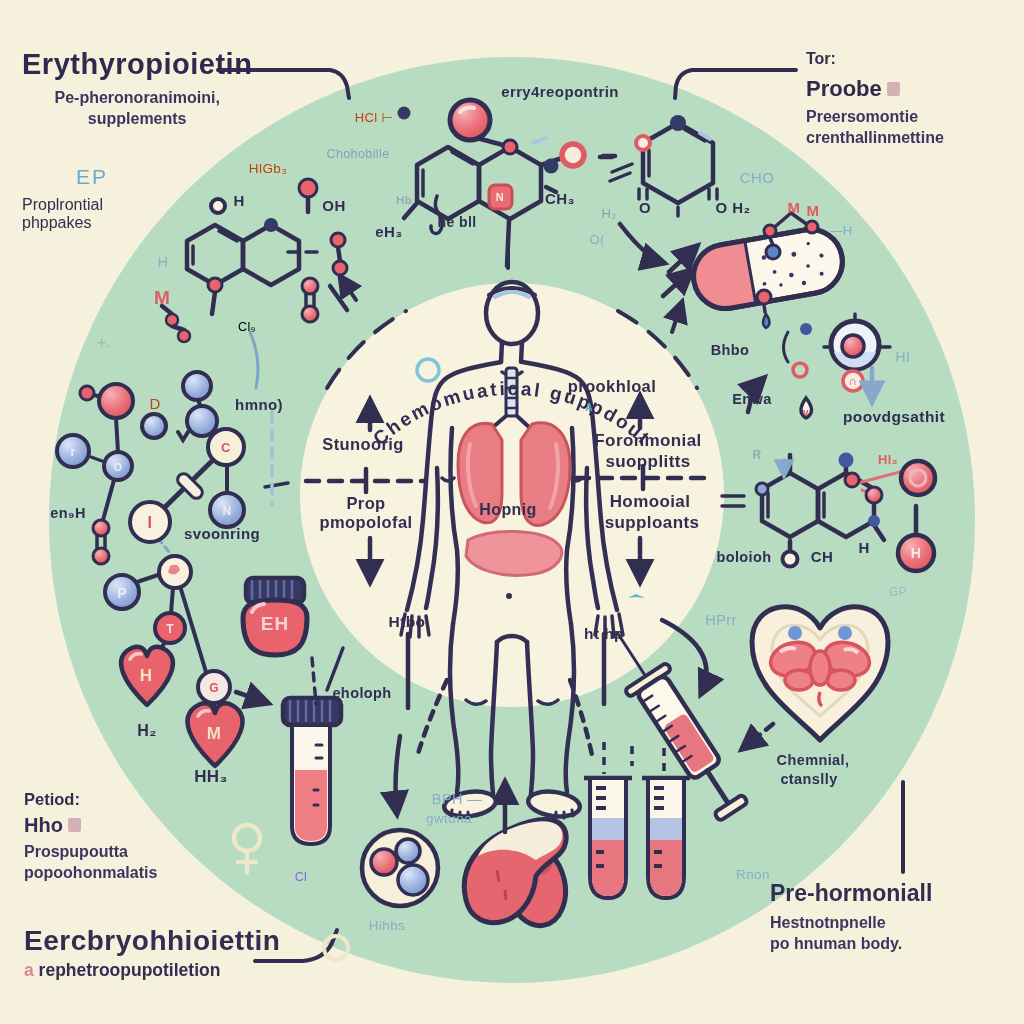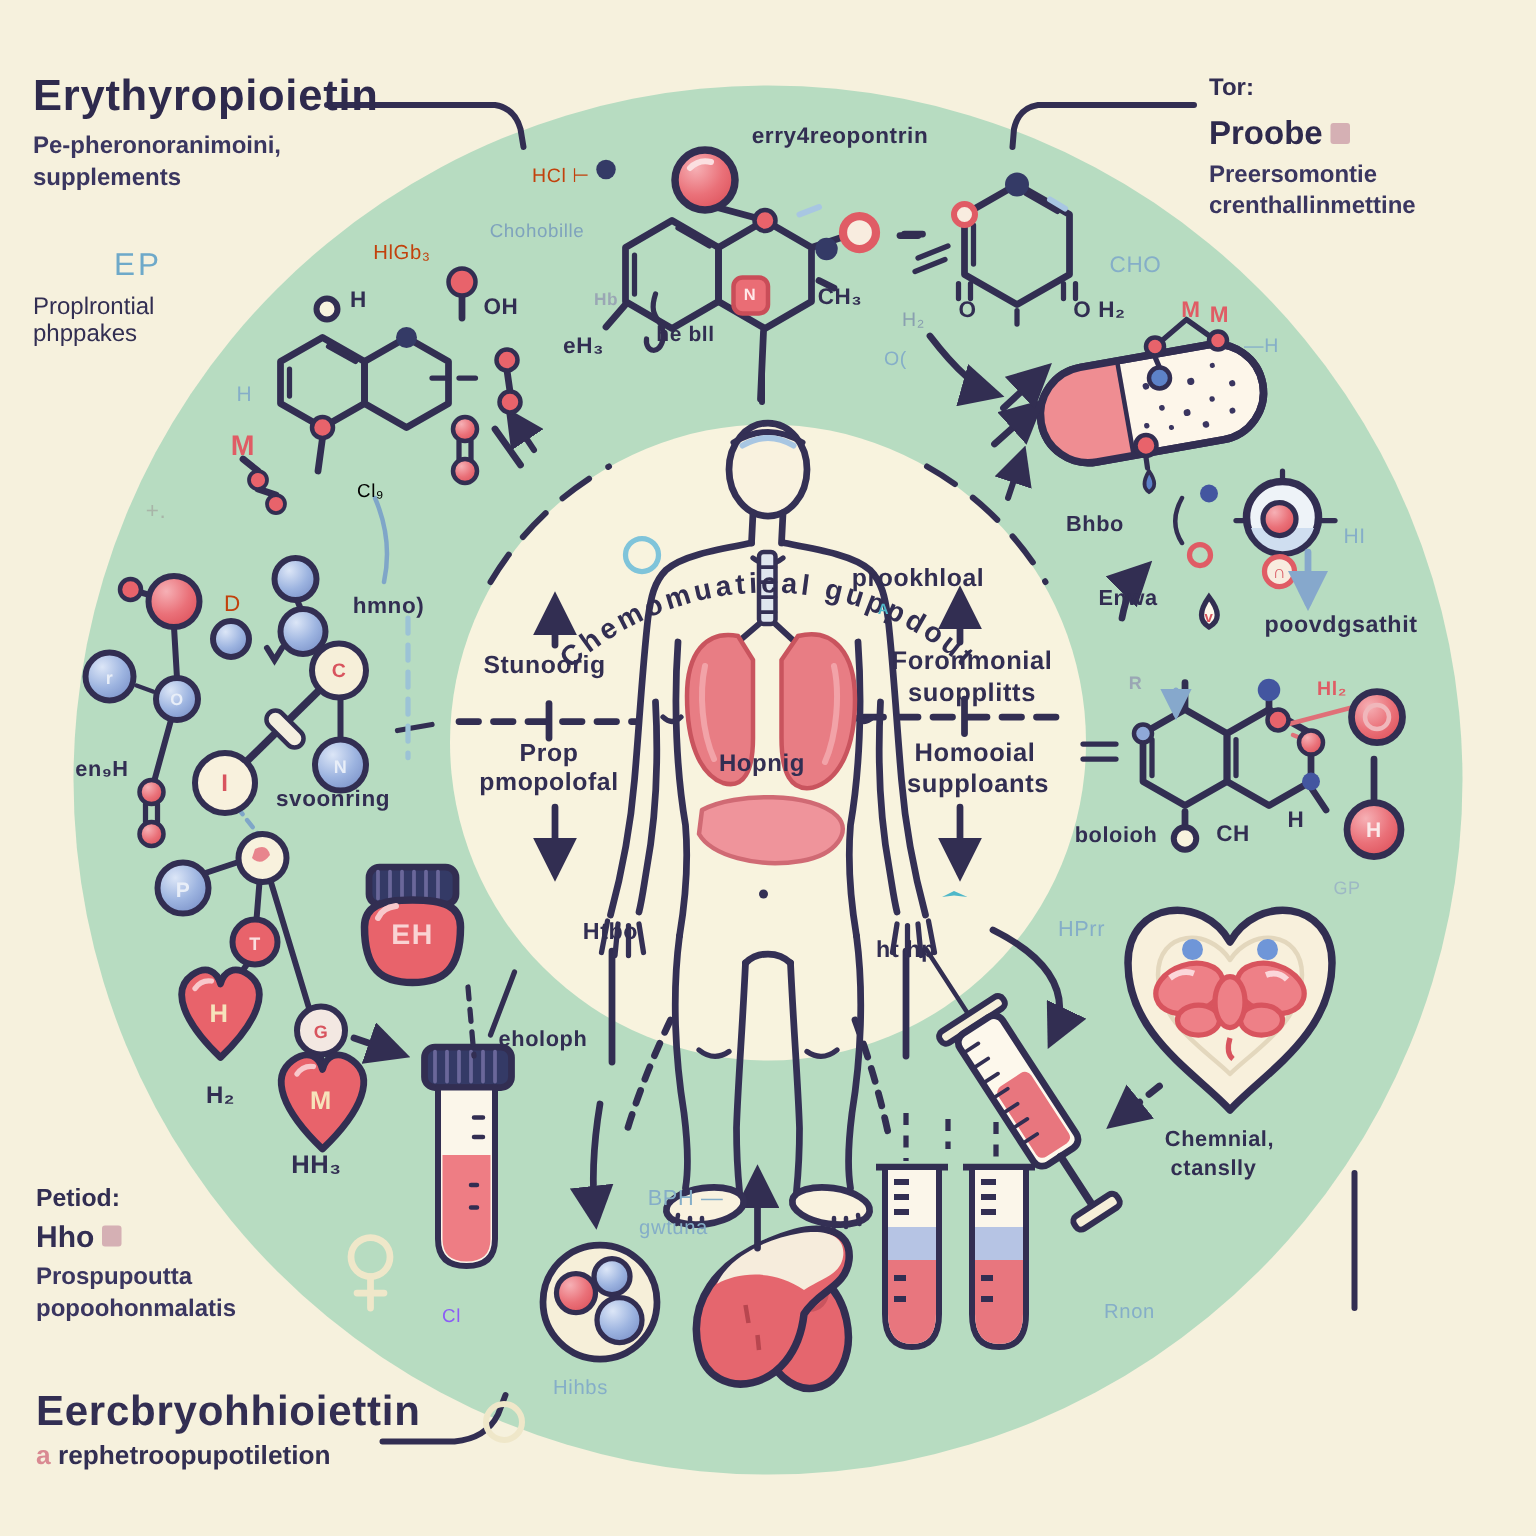--- a/index.html
+++ b/index.html
@@ -381,21 +381,21 @@
     <circle cx="509" cy="596" r="3" fill="#343055" stroke="none"></circle>
   </g>
 
   <text class="arcText">
     <textPath href="#arcT" startOffset="50%" text-anchor="middle">Chemomuatical guppdout</textPath>
   </text>
 </svg>
 
 <div class="corner" style="left:22px;top:48px;">
   <div class="t1">Erythyropioietin</div>
-  <div class="t3" style="margin-top:6px;">
+  <div class="t3" style="margin-top:6px;text-align:center;">
     <div>Pe-pheronoranimoini,</div>
     <div>supplements</div>
   </div>
 </div>
 <div class="lbl" style="left:92px;top:177px;font-size:21px;font-weight:400;color:#6ea9c9;letter-spacing:2px;">EP</div>
 <div class="corner t4" style="left:22px;top:196px;">
   <div>Proplrontial</div>
   <div>phppakes</div>
 </div>
 
@@ -419,20 +419,27 @@
     <div>Prospupoutta</div>
     <div>popoohonmalatis</div>
   </div>
   <div style="font-size:28px;font-weight:700;margin-top:42px;letter-spacing:.5px;">Eercbryohhioiettin</div>
   <div style="font-size:17.5px;font-weight:600;margin-top:3px;">
     <span style="color:#d98a92;">a</span>
     <span>rephetroopupotiletion</span>
   </div>
 </div>
 
+<div class="corner" style="left:770px;top:880px;">
+  <div style="font-size:23px;font-weight:700;">Pre-hormoniall</div>
+  <div class="t3" style="margin-top:5px;">
+    <div>Hestnotnpnelle</div>
+    <div>po hnuman body.</div>
+  </div>
+</div>
 
 <div class="lbl" style="left:363px;top:444px;font-size:16.5px;">Stunoorig</div>
 <div class="lbl" style="left:366px;top:503px;font-size:16.5px;">Prop</div>
 <div class="lbl" style="left:366px;top:522px;font-size:16.5px;">pmopolofal</div>
 <div class="lbl" style="left:612px;top:386px;font-size:16.5px;">prookhloal</div>
 <div class="lbl" style="left:648px;top:441px;font-size:17px;">Foronmonial</div>
 <div class="lbl" style="left:648px;top:462px;font-size:17px;">suopplitts</div>
 <div class="lbl" style="left:650px;top:502px;font-size:17px;">Homooial</div>
 <div class="lbl" style="left:652px;top:523px;font-size:17px;">supploants</div>
 <div class="lbl" style="left:508px;top:510px;font-size:16px;font-weight:600;">Hopnig</div>

